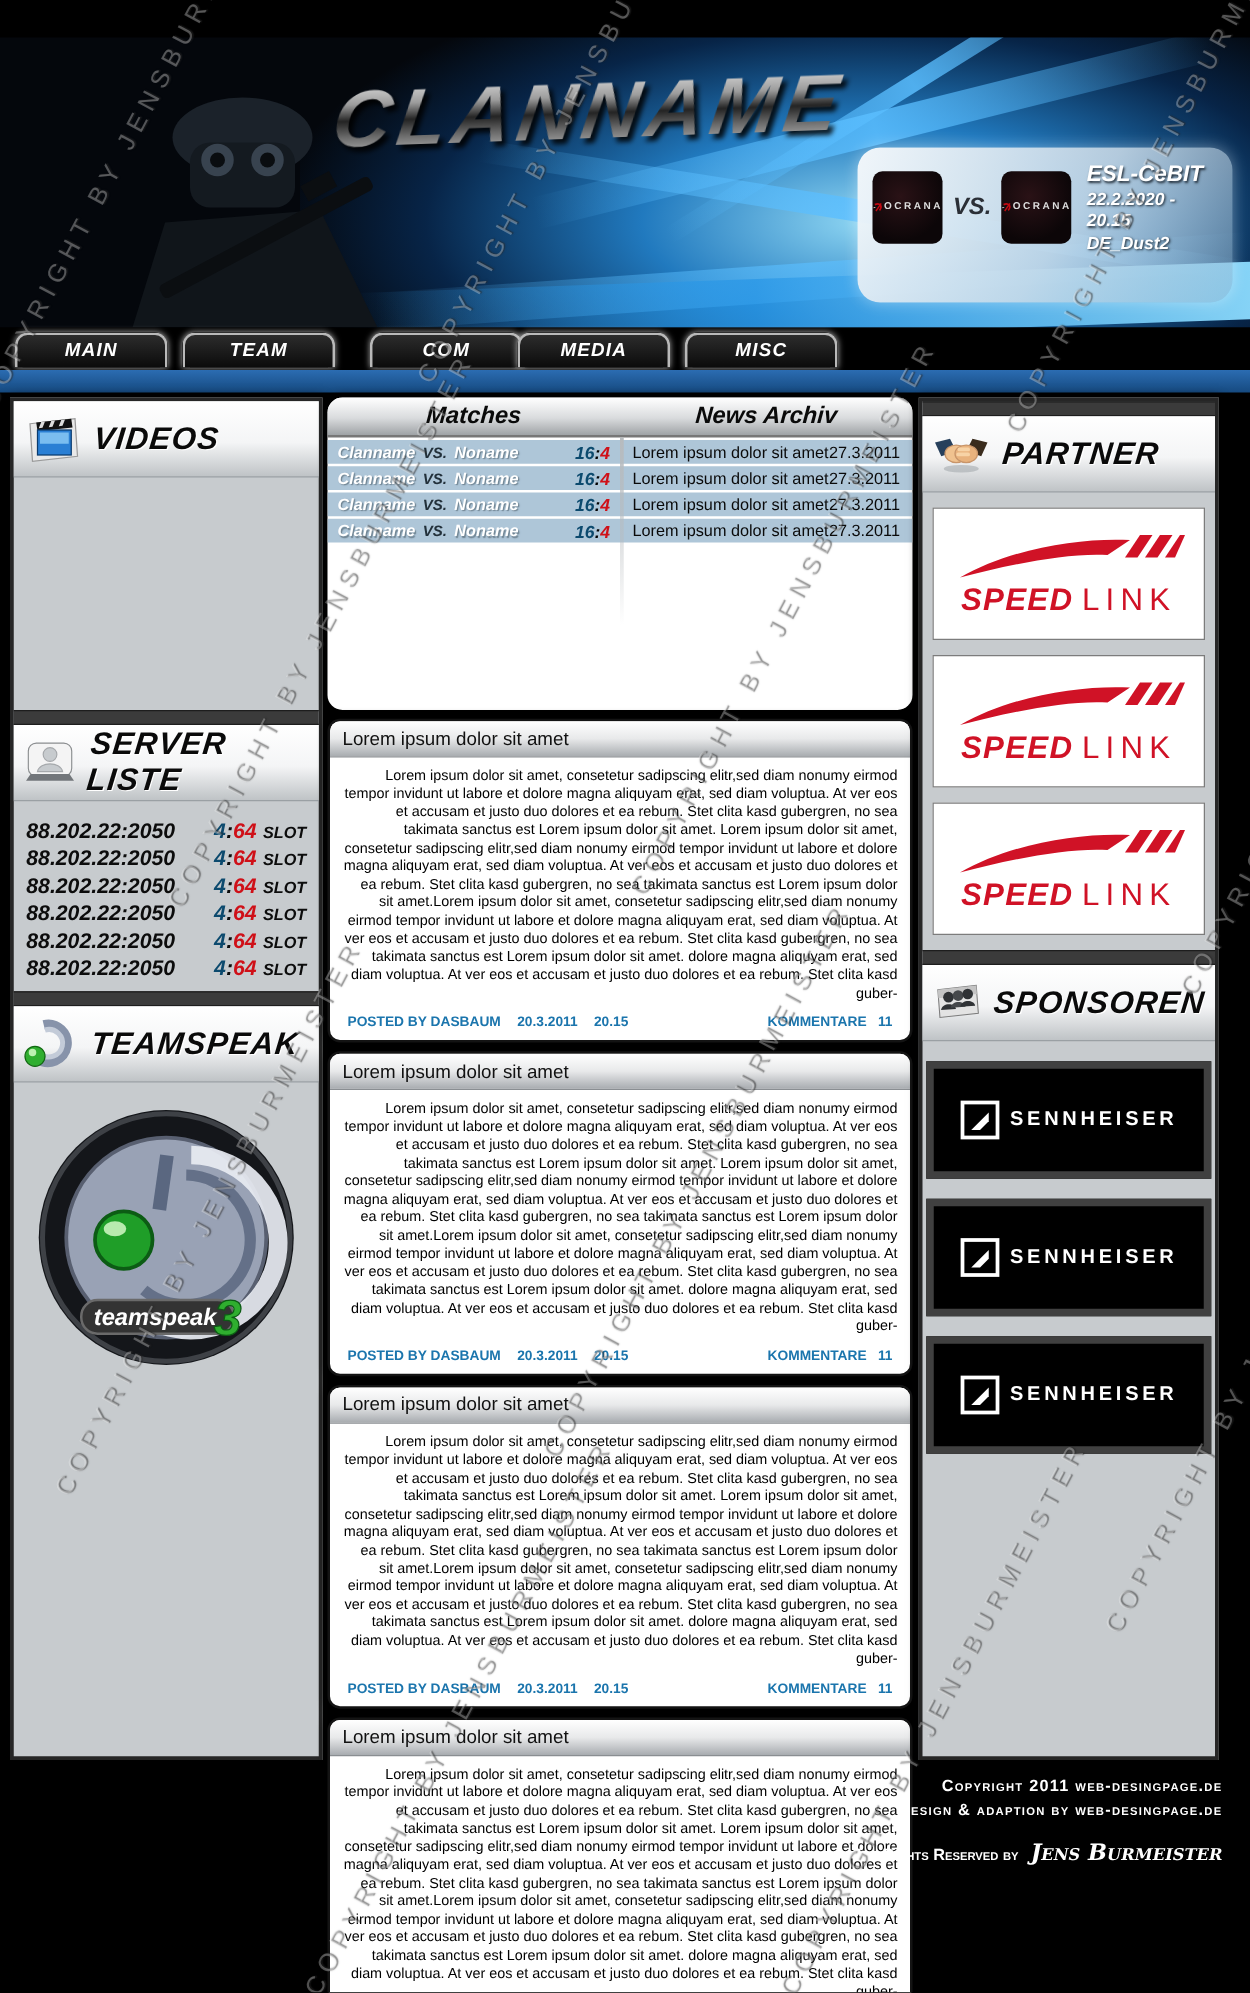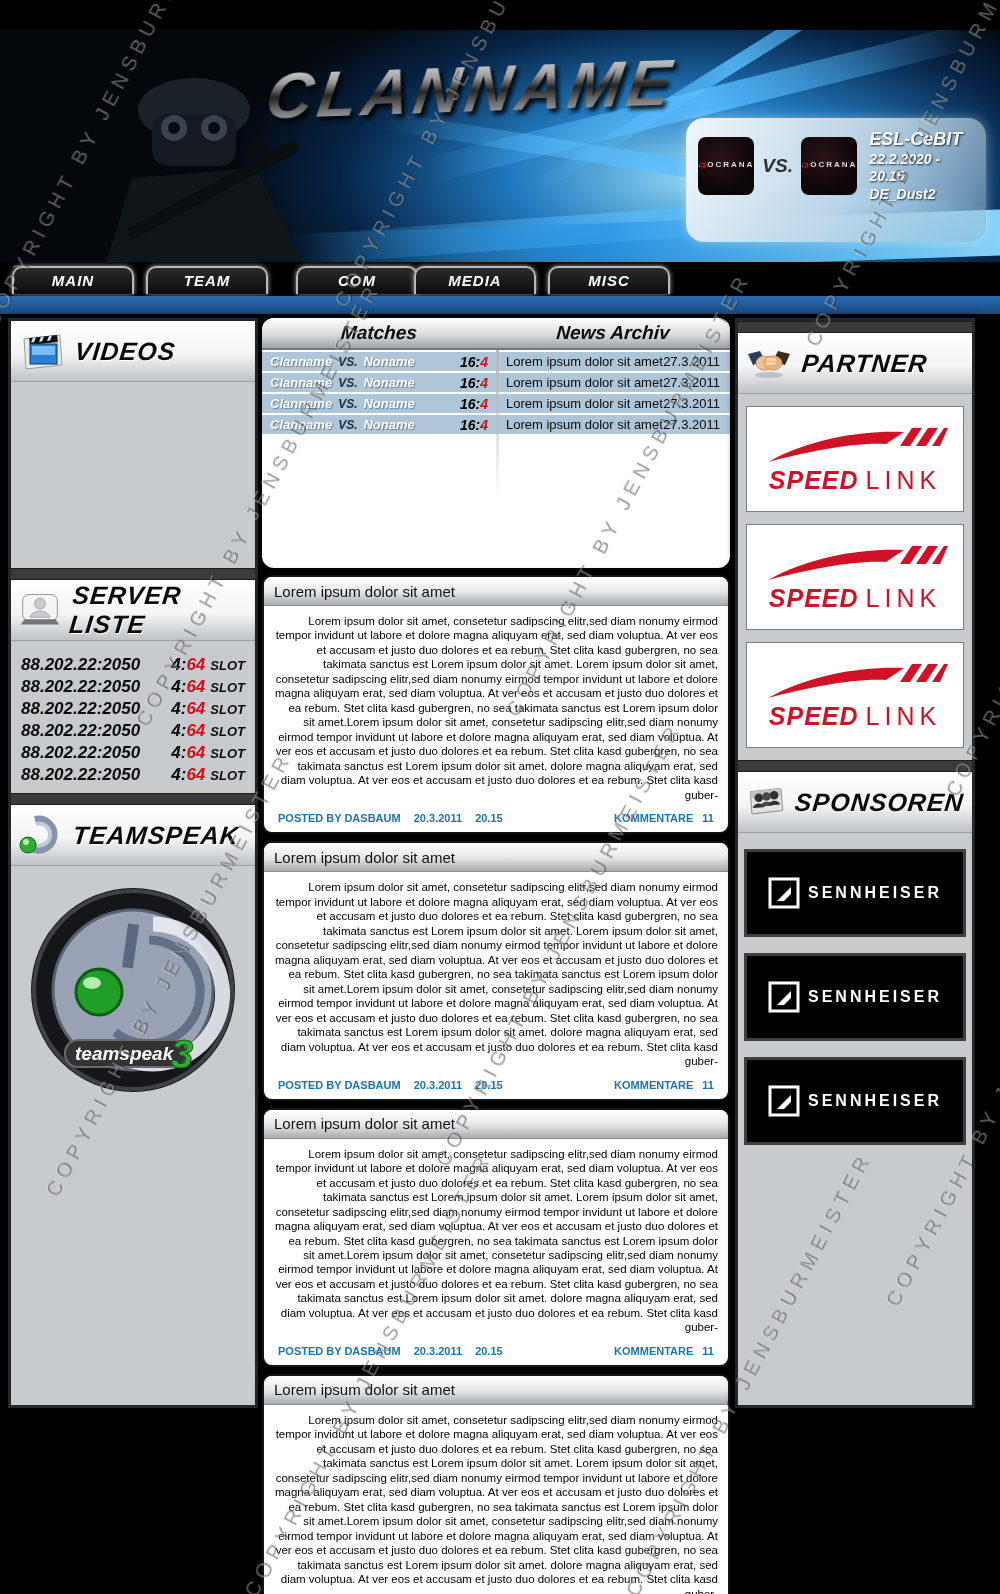--- a/index.html
+++ b/index.html
@@ -70,21 +70,21 @@
      transform:skewX(-6deg);text-shadow:1px 1px 0 #fff;}
   .sep{height:10px;background:#3b3b3b;border-top:1px solid #1d1d1d;border-bottom:1px solid #1d1d1d;}
 
   
   .sidebar-left{left:8px;width:250px;height:1090px;}
   .videos-body{height:186px;}
   .server-body{padding:14px 10px 10px;height:128px;}
   .server-row{display:flex;align-items:baseline;font-weight:bold;font-style:italic;font-size:17px;
      color:#0c0c0c;margin-bottom:2px;}
   .server-ip{flex:1;}
-  .num-green{color:#000000;}
+  .num-green{color:#0c4a6e;}
   .num-red{color:#cf1018;}
   .slot-label{font-size:13px;margin-left:5px;}
   .ts-body{padding-top:16px;text-align:center;}
 
   
   .center-col{position:absolute;left:262px;top:318px;width:468px;}
   .matches-box{background:#fff;border-radius:12px;overflow:hidden;height:250px;box-shadow:0 0 8px rgba(0,0,0,.9);}
   .mbx-header{height:30px;background:linear-gradient(180deg,#ffffff,#d9dbdd 55%,#9fa3a6);
      display:flex;border-bottom:2px solid #777;}
   .mbx-header div{flex:1;text-align:center;font-weight:bold;font-style:italic;font-size:19px;
@@ -132,21 +132,21 @@
      font-weight:bold;font-style:italic;font-size:17px;color:#0a0a0a;}
   .login-links span{cursor:pointer;}
 
   .logo-box{width:216px;height:104px;margin:0 auto 12px;background:#fff;border:1px solid #7c7c7c;
      display:flex;flex-direction:column;align-items:center;justify-content:center;cursor:pointer;}
   .partner-body{padding-top:12px;}
   .sl-text{font-size:25px;color:#d01226;margin-top:2px;white-space:nowrap;}
   .sl-speed{font-weight:bold;font-style:italic;letter-spacing:1px;}
   .sl-link{font-weight:normal;letter-spacing:5px;margin-left:7px;}
   .sponsor-body{padding-top:16px;}
-  .sponsor-box{width:216px;height:82px;margin:0 auto 16px;background:#000;border:3px solid #404040;
+  .sponsor-box{width:216px;height:82px;margin:0 auto 16px;background:#000;border:6px solid #404040;
      display:flex;align-items:center;justify-content:center;gap:8px;cursor:pointer;}
   .sh-name{color:#fff;font-weight:bold;font-size:16px;letter-spacing:3px;}
 
   
   .footer{position:absolute;right:22px;top:1420px;text-align:right;color:#fff;}
   .f-line{font-variant:small-caps;font-weight:bold;font-size:13px;letter-spacing:1px;line-height:1.45;}
   .f-rights{margin-top:14px;font-variant:small-caps;font-weight:bold;font-size:13px;}
   .f-author{font-family:"DejaVu Serif",serif;font-style:italic;font-weight:bold;font-size:18px;margin-left:6px;}
 
   
@@ -525,20 +525,28 @@
       <div class="sponsor-box">
         <svg width="32" height="32" viewBox="0 0 32 32">
           <rect x="2" y="2" width="28" height="28" fill="none" stroke="#fff" stroke-width="3"></rect>
           <path d="M9 24 L23 10 L23 17 L16 24 Z" fill="#fff"></path>
         </svg>
         <span class="sh-name">SENNHEISER</span>
       </div>
     </div>
   </div>
 
+  <div class="footer">
+    <div class="f-line">Copyright 2011 web-desingpage.de</div>
+    <div class="f-line">Design &amp; adaption by web-desingpage.de</div>
+    <div class="f-rights">
+      <span>All Rights Reserved by</span>
+      <span class="f-author">Jens Burmeister</span>
+    </div>
+  </div>
 
   <span class="wm" style="left:-20px;top:320px">COPYRIGHT BY JENSBURMEISTER</span>
   <span class="wm" style="left:130px;top:720px">COPYRIGHT BY JENSBURMEISTER</span>
   <span class="wm" style="left:40px;top:1190px">COPYRIGHT BY JENSBURMEISTER</span>
   <span class="wm" style="left:240px;top:1590px">COPYRIGHT BY JENSBURMEISTER</span>
   <span class="wm" style="left:330px;top:300px">COPYRIGHT BY JENSBURMEISTER</span>
   <span class="wm" style="left:500px;top:710px">COPYRIGHT BY JENSBURMEISTER</span>
   <span class="wm" style="left:430px;top:1160px">COPYRIGHT BY JENSBURMEISTER</span>
   <span class="wm" style="left:620px;top:1590px">COPYRIGHT BY JENSBURMEISTER</span>
   <span class="wm" style="left:800px;top:340px">COPYRIGHT BY JENSBURMEISTER</span>

